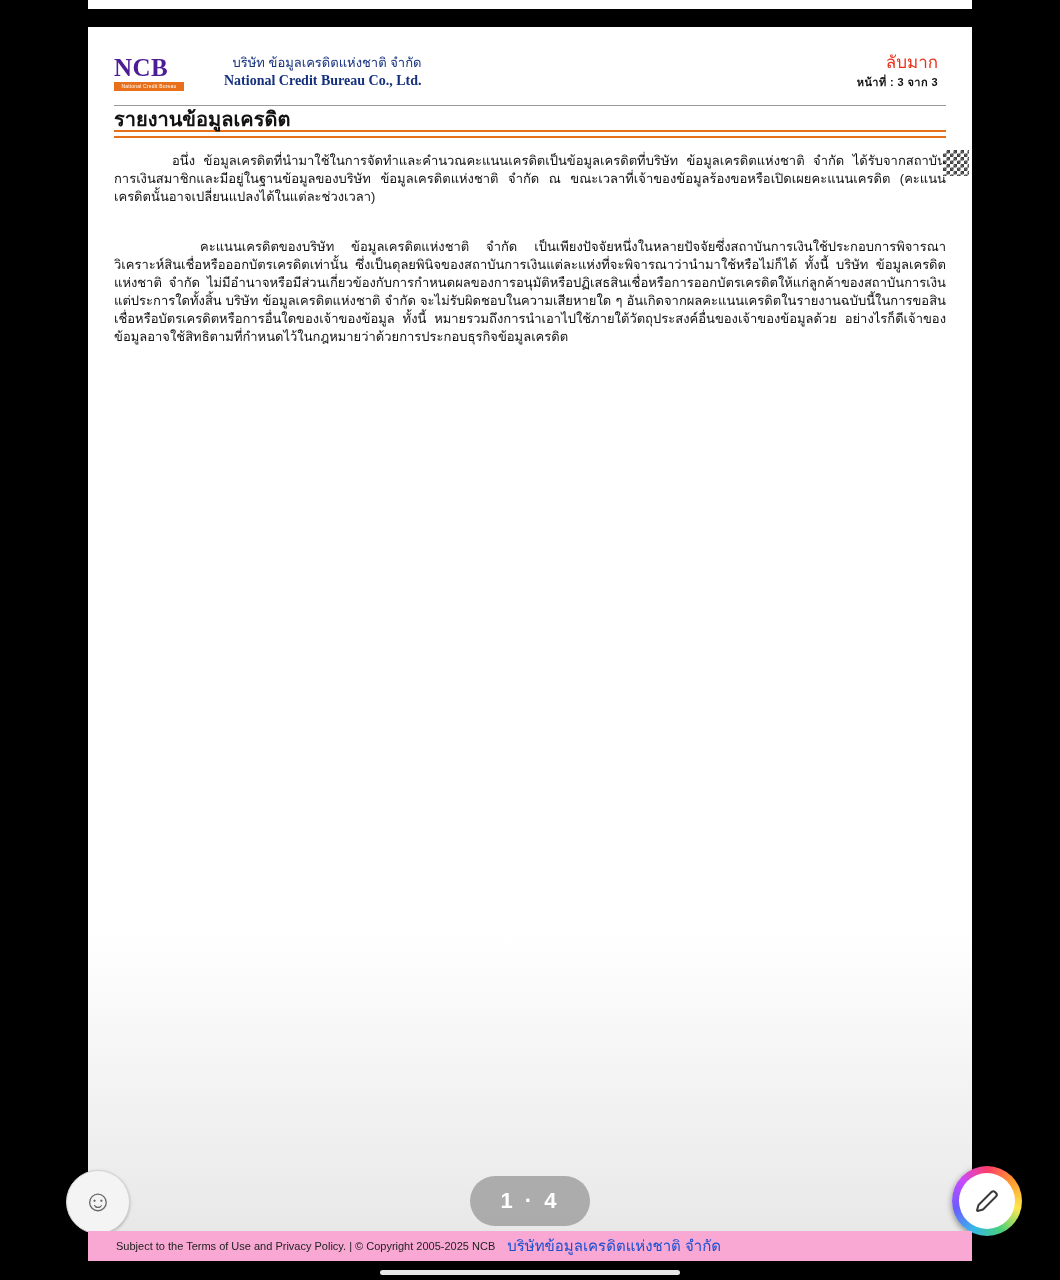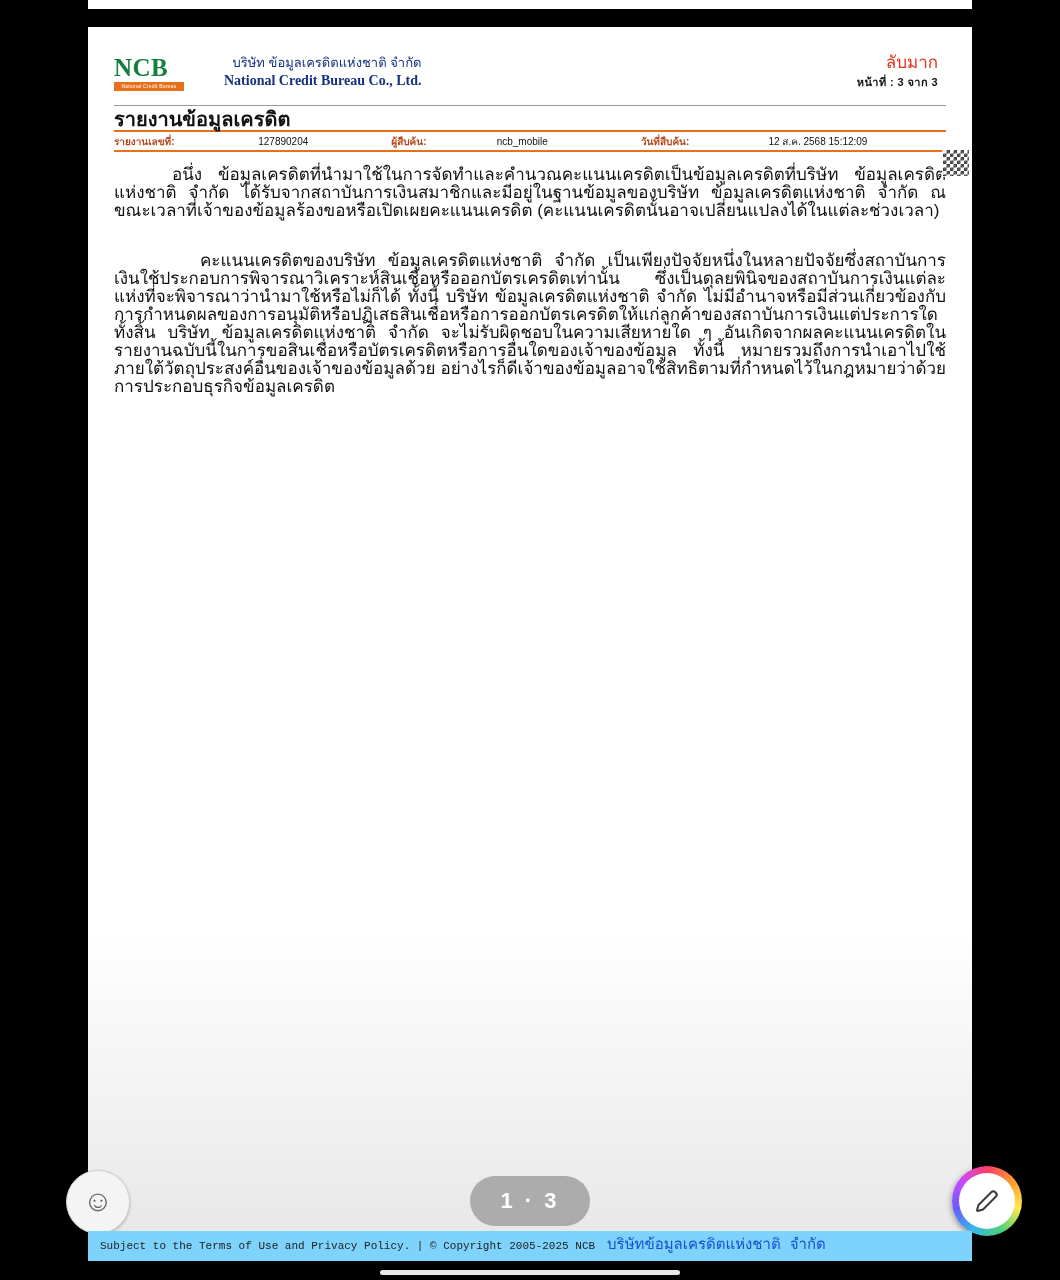--- a/index.html
+++ b/index.html
@@ -69,21 +69,21 @@
   .ncb-logo {
     position: absolute;
     left: 0; top: 0;
     width: 70px;
   }
   .ncb-word {
     font-family: "Liberation Serif", serif;
     font-weight: bold;
     font-size: 25px;
     letter-spacing: 0.5px;
-    color: #15803d;
+    color: #4c1d95;
     line-height: 26px;
   }
   .ncb-bar {
     margin-top: 1px;
     height: 9px;
     background: #e8701a;
     color: #ffffff;
     font-size: 5px;
     line-height: 9px;
     text-align: center;
@@ -190,21 +190,21 @@
       linear-gradient(45deg, #222 25%, transparent 25%, transparent 75%, #222 75%),
       #fff;
     background-size: 7px 7px;
     background-position: 0 0, 3.5px 3.5px;
     border: 1px solid #ffffff;
     opacity: 0.85;
   }
 
   
   .para {
-    font-size: 17px;
+    font-size: 13px;
     line-height: 18px;
     color: #111;
     text-align: justify;
     margin-top: 14px;
     text-indent: 58px;
     word-break: break-word;
   }
   .para.second { margin-top: 32px; text-indent: 86px; }
 
   
@@ -261,26 +261,25 @@
     align-items: center;
     justify-content: center;
   }
   #edit-fab svg { display: block; }
 
   
   #footer {
     position: absolute;
     left: 88px; top: 1231px;
     width: 884px; height: 30px;
-    background: #7dd3fc;
-    display: flex;
-    align-items: center;
-    padding-left: 12px;
+    background: #f9a8d4;
+    display: flex;
+    align-items: center;
+    padding-left: 28px;
     box-sizing: border-box;
-    font-family: Liberation Mono, monospace;
   }
   #footer .ftxt {
     font-size: 11px;
     color: #222;
     line-height: 14px;
   }
   #footer .flink {
     font-size: 15px;
     color: #1a4fd0;
     line-height: 14px;
@@ -327,46 +326,38 @@
         </div>
       </div>
 
       <div class="rule-grey"></div>
 
       <div class="report-title">รายงานข้อมูลเครดิต</div>
       <div class="rule-orange"></div>
 
       <table class="meta">
         <tbody>
-            <tr>
-          <td class="lbl c1">รายงานเลขที่:</td>
-          <td class="val c2">127890204</td>
-          <td class="lbl c3">ผู้สืบค้น:</td>
-          <td class="val c4">ncb_mobile</td>
-          <td class="lbl c5">วันที่สืบค้น:</td>
-          <td class="val c6">12 ส.ค. 2568 15:12:09</td>
-        </tr>
       </tbody>
         </table>
       <div class="rule-orange2"></div>
 
       <div class="stamp"></div>
 
       <p class="para">อนึ่ง  ข้อมูลเครดิตที่นำมาใช้ในการจัดทำและคำนวณคะแนนเครดิตเป็นข้อมูลเครดิตที่บริษัท  ข้อมูลเครดิตแห่งชาติ  จำกัด  ได้รับจากสถาบันการเงินสมาชิกและมีอยู่ในฐานข้อมูลของบริษัท ข้อมูลเครดิตแห่งชาติ จำกัด ณ ขณะเวลาที่เจ้าของข้อมูลร้องขอหรือเปิดเผยคะแนนเครดิต (คะแนนเครดิตนั้นอาจเปลี่ยนแปลงได้ในแต่ละช่วงเวลา)</p>
       <p class="para second">คะแนนเครดิตของบริษัท  ข้อมูลเครดิตแห่งชาติ  จำกัด  เป็นเพียงปัจจัยหนึ่งในหลายปัจจัยซึ่งสถาบันการเงินใช้ประกอบการพิจารณาวิเคราะห์สินเชื่อหรือออกบัตรเครดิตเท่านั้น ซึ่งเป็นดุลยพินิจของสถาบันการเงินแต่ละแห่งที่จะพิจารณาว่านำมาใช้หรือไม่ก็ได้ ทั้งนี้ บริษัท ข้อมูลเครดิตแห่งชาติ จำกัด ไม่มีอำนาจหรือมีส่วนเกี่ยวข้องกับการกำหนดผลของการอนุมัติหรือปฏิเสธสินเชื่อหรือการออกบัตรเครดิตให้แก่ลูกค้าของสถาบันการเงินแต่ประการใดทั้งสิ้น บริษัท ข้อมูลเครดิตแห่งชาติ จำกัด จะไม่รับผิดชอบในความเสียหายใด ๆ อันเกิดจากผลคะแนนเครดิตในรายงานฉบับนี้ในการขอสินเชื่อหรือบัตรเครดิตหรือการอื่นใดของเจ้าของข้อมูล  ทั้งนี้  หมายรวมถึงการนำเอาไปใช้ภายใต้วัตถุประสงค์อื่นของเจ้าของข้อมูลด้วย  อย่างไรก็ดีเจ้าของข้อมูลอาจใช้สิทธิตามที่กำหนดไว้ในกฎหมายว่าด้วยการประกอบธุรกิจข้อมูลเครดิต</p>
 
     </div>
     <div id="page-shade"></div>
   </div>
 
   <div id="emoji-btn">
     <span class="glyph">☺</span>
   </div>
 
-  <div id="page-pill">1 · 3</div>
+  <div id="page-pill">1 · 4</div>
 
   <div id="edit-fab">
     <div class="inner">
       <span>
         <svg width="30" height="30" viewBox="0 0 24 24">
           <path d="M4 19.5 L5.2 15.2 L15.6 4.8 C16.4 4 17.6 4 18.4 4.8 L19.2 5.6 C20 6.4 20 7.6 19.2 8.4 L8.8 18.8 L4.5 20 Z" fill="none" stroke="#3a3a3a" stroke-width="1.6" stroke-linejoin="round"></path>
         </svg>
       </span>
     </div>
   </div>

